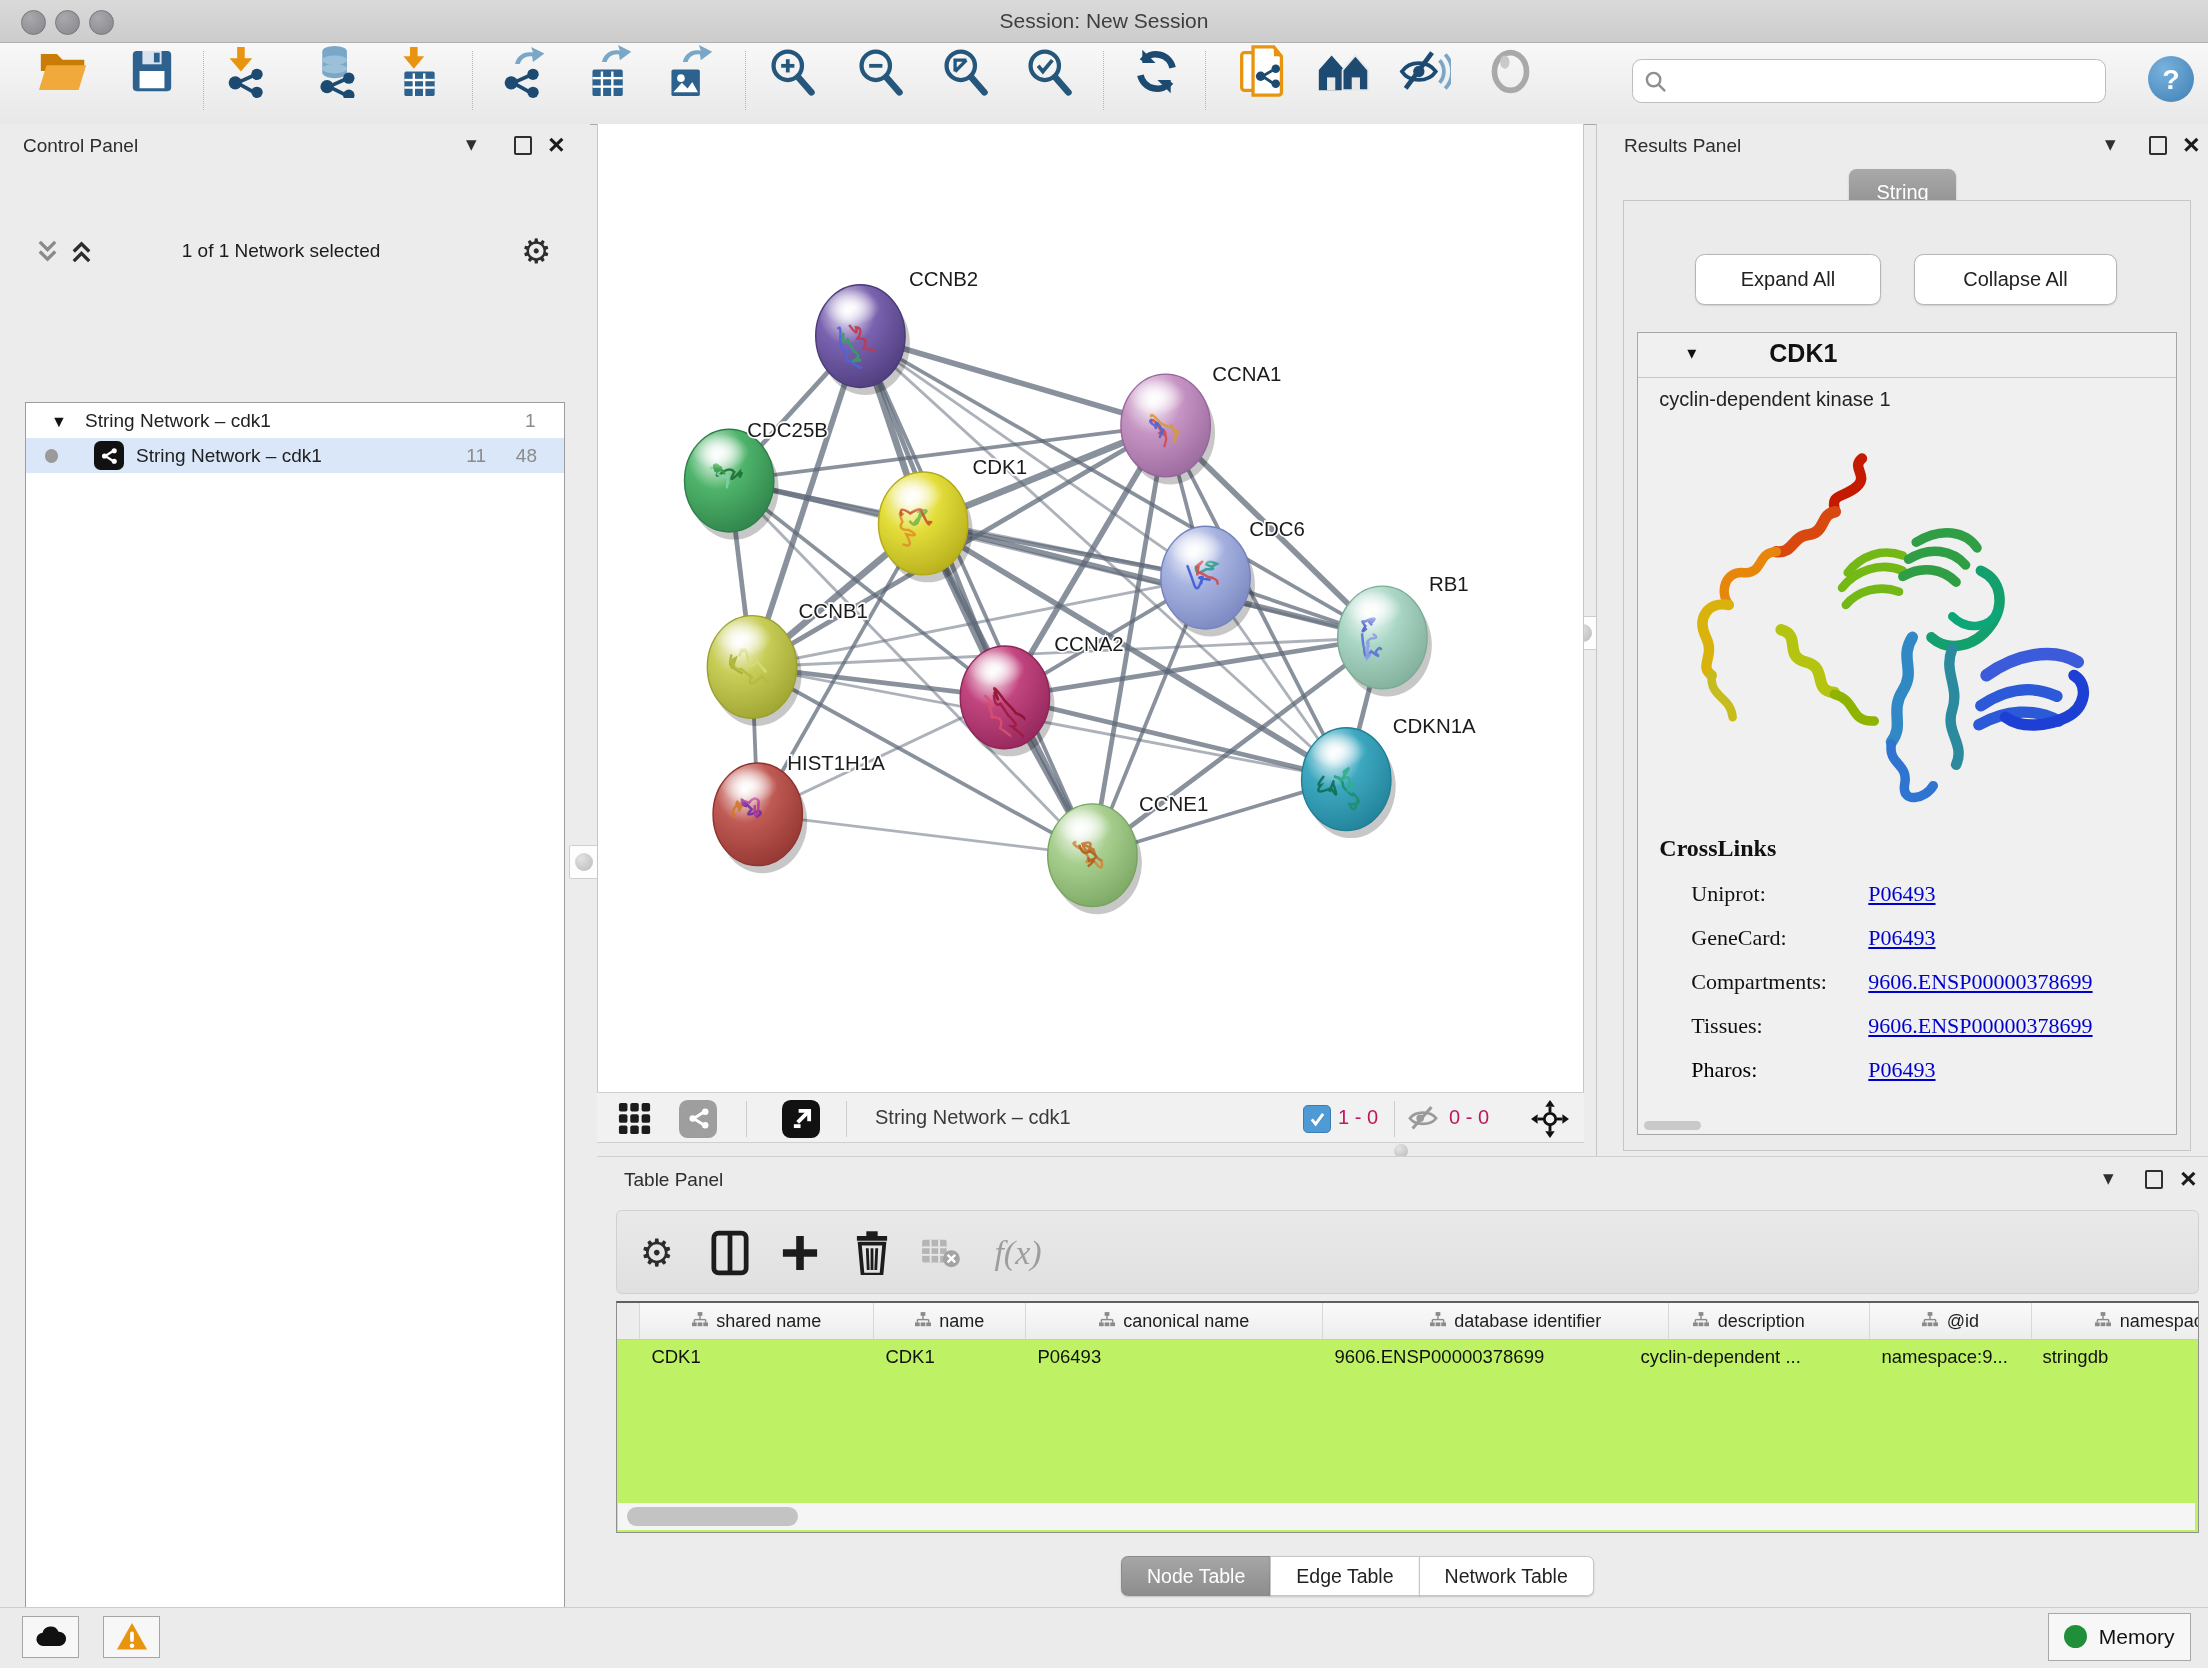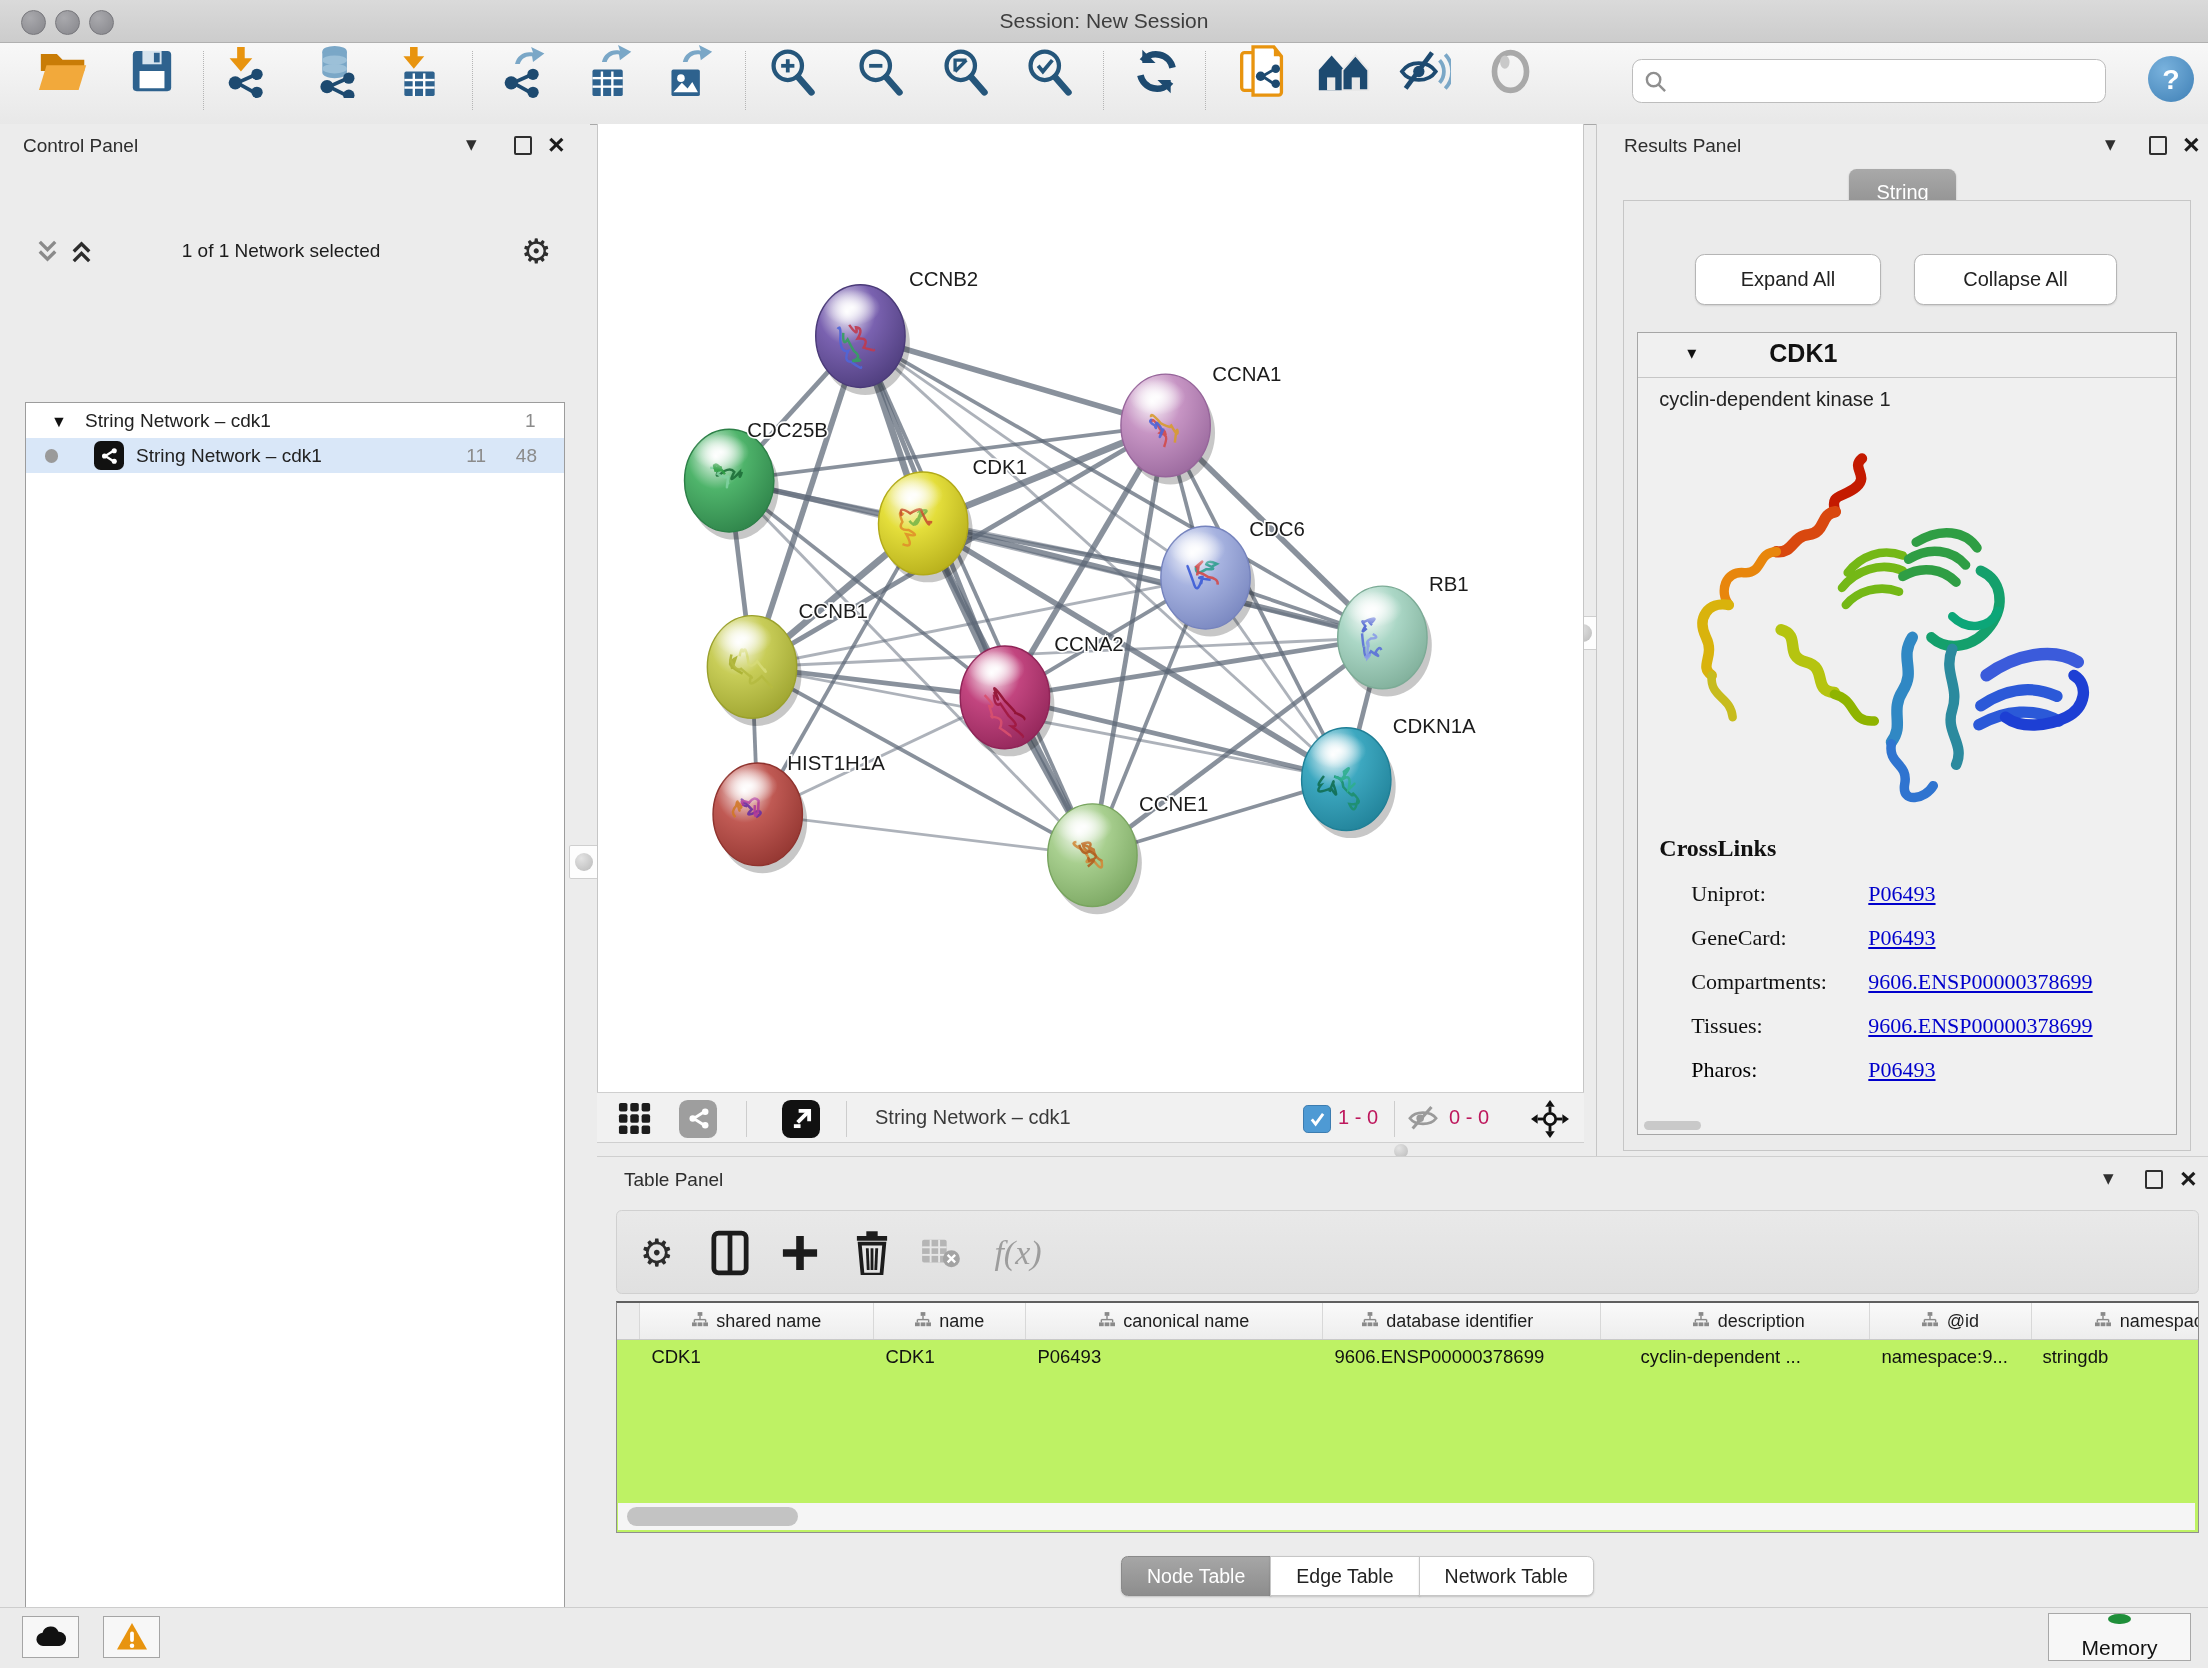--- a/index.html
+++ b/index.html
@@ -92,21 +92,21 @@
     margin-left:-1px;box-shadow:0 1px 1.9px rgba(0,0,0,.18);}
   .btabs .tab:first-child{border-radius:6.7px 0 0 6.7px;}
   .btabs .tab:last-child{border-radius:0 6.7px 6.7px 0;}
   .btabs .tab.sel{background:linear-gradient(#a6a6a6,#8d8d8d);color:#fff;border-color:#8a8a8a;}
 
   
   .statusbar{left:0;top:1607px;width:2208px;height:61px;background:#ebebeb;border-top:1px solid #cdcdcd;}
   .sbtn{position:absolute;top:7.6px;width:55px;height:40px;background:#f7f7f7;border:1.4px solid #a5a5a5;
     display:flex;align-items:center;justify-content:center;}
   .membtn{position:absolute;left:2048px;top:4.8px;width:141px;height:46px;background:#f7f7f7;border:1.4px solid #a8a8a8;
-    display:flex;align-items:center;justify-content:center;gap:11.4px;font-size:21px;color:#111;flex-direction:column;}
+    display:flex;align-items:center;justify-content:center;gap:11.4px;font-size:21px;color:#111;}
   .memdot{width:23px;height:23px;border-radius:50%;background:#1f8f3a;}
 </style>
 </head>
 <body>
 
 <div class="abs titlebar">
   <div class="abs traffic" style="left:21px"></div>
   <div class="abs traffic" style="left:55px"></div>
   <div class="abs traffic" style="left:89px"></div>
   <div class="abs win-title">Session: New Session</div>
@@ -782,21 +782,21 @@
             <line x1="8.5" y1="4" x2="8.5" y2="8" stroke="#8a8a8a" stroke-width="1.5"></line>
             <line x1="2.5" y1="8" x2="14.5" y2="8" stroke="#8a8a8a" stroke-width="1.5"></line>
             <line x1="2.5" y1="8" x2="2.5" y2="11" stroke="#8a8a8a" stroke-width="1.5"></line>
             <line x1="14.5" y1="8" x2="14.5" y2="11" stroke="#8a8a8a" stroke-width="1.5"></line>
             <rect x="0" y="11" width="5" height="4" fill="#8a8a8a"></rect>
             <rect x="6" y="11" width="5" height="4" fill="#8a8a8a"></rect>
             <rect x="12" y="11" width="5" height="4" fill="#8a8a8a"></rect>
           </svg></span>
         <span>canonical name</span>
       </div>
-      <div class="thcell" style="left: 678px; width: 306px;">
+      <div class="thcell" style="left: 746px; width: 306px;">
         <span><svg width="16" height="14.3" viewBox="0 0 17 15">
             <rect x="6" y="0" width="5" height="4" fill="#8a8a8a"></rect>
             <line x1="8.5" y1="4" x2="8.5" y2="8" stroke="#8a8a8a" stroke-width="1.5"></line>
             <line x1="2.5" y1="8" x2="14.5" y2="8" stroke="#8a8a8a" stroke-width="1.5"></line>
             <line x1="2.5" y1="8" x2="2.5" y2="11" stroke="#8a8a8a" stroke-width="1.5"></line>
             <line x1="14.5" y1="8" x2="14.5" y2="11" stroke="#8a8a8a" stroke-width="1.5"></line>
             <rect x="0" y="11" width="5" height="4" fill="#8a8a8a"></rect>
             <rect x="6" y="11" width="5" height="4" fill="#8a8a8a"></rect>
             <rect x="12" y="11" width="5" height="4" fill="#8a8a8a"></rect>
           </svg></span>

